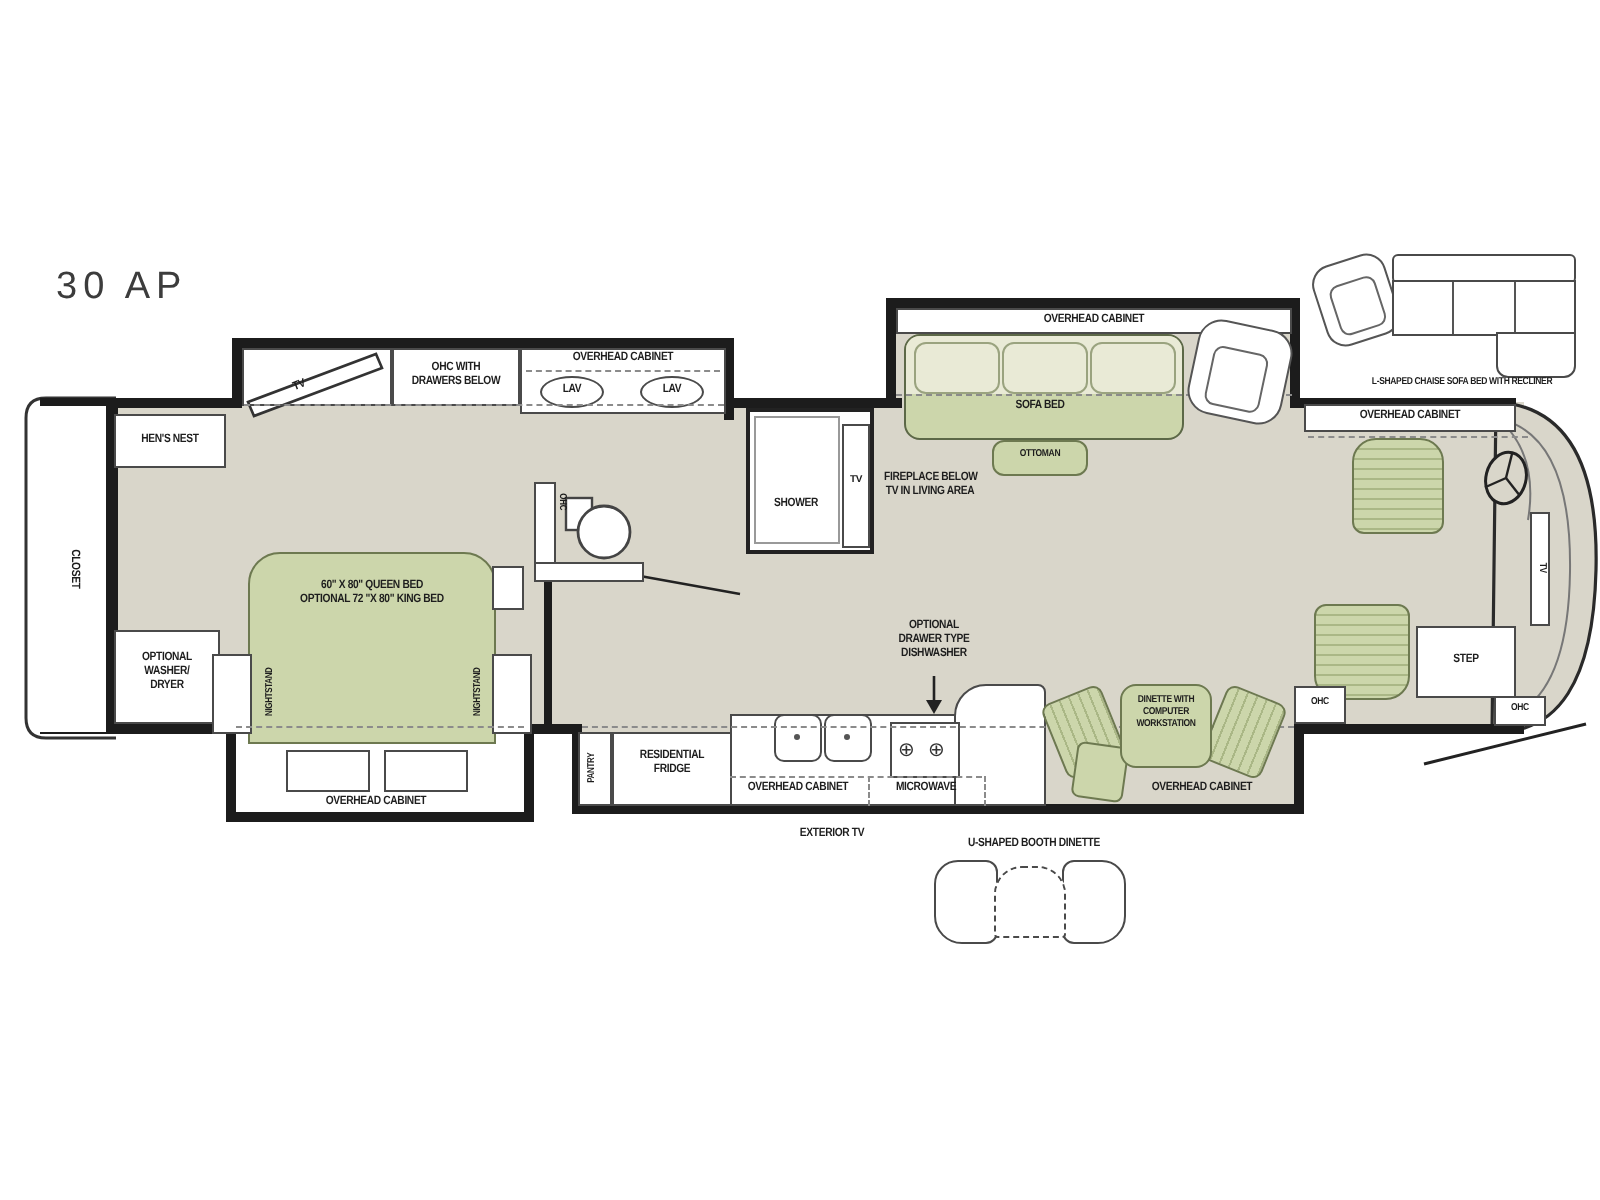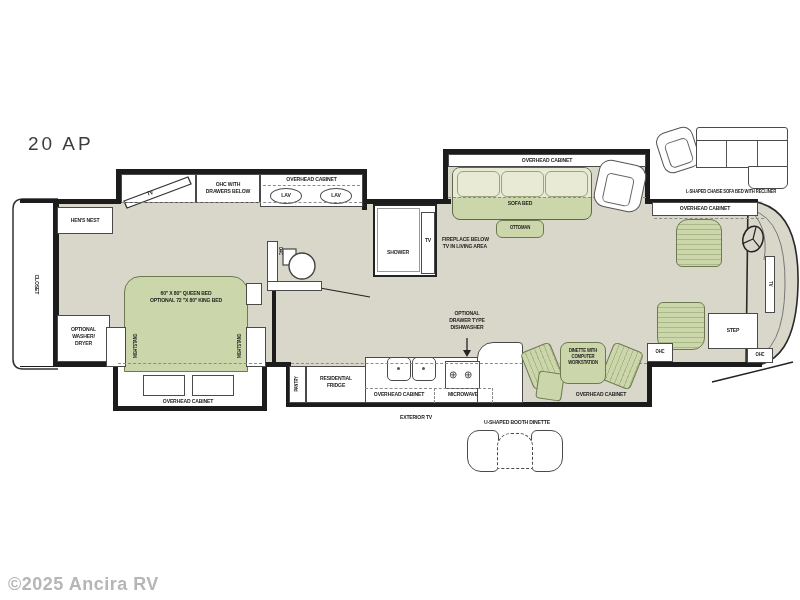--- a/index.html
+++ b/index.html
@@ -18,22 +18,21 @@
   .dashv{position:absolute;border-left:1px dashed #8b8b8b;}
   .stripes{background:repeating-linear-gradient(180deg,#ccd6ab 0 4px,#aab786 4px 5px);}
   .stripesv{background:repeating-linear-gradient(90deg,#ccd6ab 0 4px,#aab786 4px 5px);}
   .seat{position:absolute;background:#fff;border:1px solid #666;box-sizing:border-box;border-radius:5px;}
 </style>
 </head>
 <body>
 
 <div class="canvas">
 
-  <div class="abs" style="left:28px;top:133px;font-size:19px;color:#3c3c3c;letter-spacing:3px;">20 AP</div>
-  <div class="abs" style="left:8px;top:574px;font-size:18px;font-weight:700;color:#b6b6b6;letter-spacing:.5px;">©2025 Ancira RV</div>
+  <div class="abs" style="left:28px;top:133px;font-size:19px;color:#3c3c3c;letter-spacing:3px;">30 AP</div>
 
   <div class="flo" style="left:20px;top:201px;width:742px;height:165px;"></div>
   <div class="flo" style="left:448px;top:154px;width:197px;height:49px;"></div>
   <div class="flo" style="left:291px;top:364px;width:356px;height:40px;"></div>
   <div class="box" style="left:118px;top:364px;width:144px;height:42px;border:none;"></div>
   <div class="box" style="left:121px;top:174px;width:241px;height:29px;border:none;"></div>
 
   <svg class="abs" width="800" height="600" style="left:0;top:0;">
     <path d="M748,201 Q800,204 798,285 Q796,368 746,366 Z" fill="#d9d6ca" stroke="#2a2a2a" stroke-width="1.6"></path>
     <path d="M752,210 Q786,220 785,286 Q784,352 750,360" fill="none" stroke="#777" stroke-width="1"></path>

